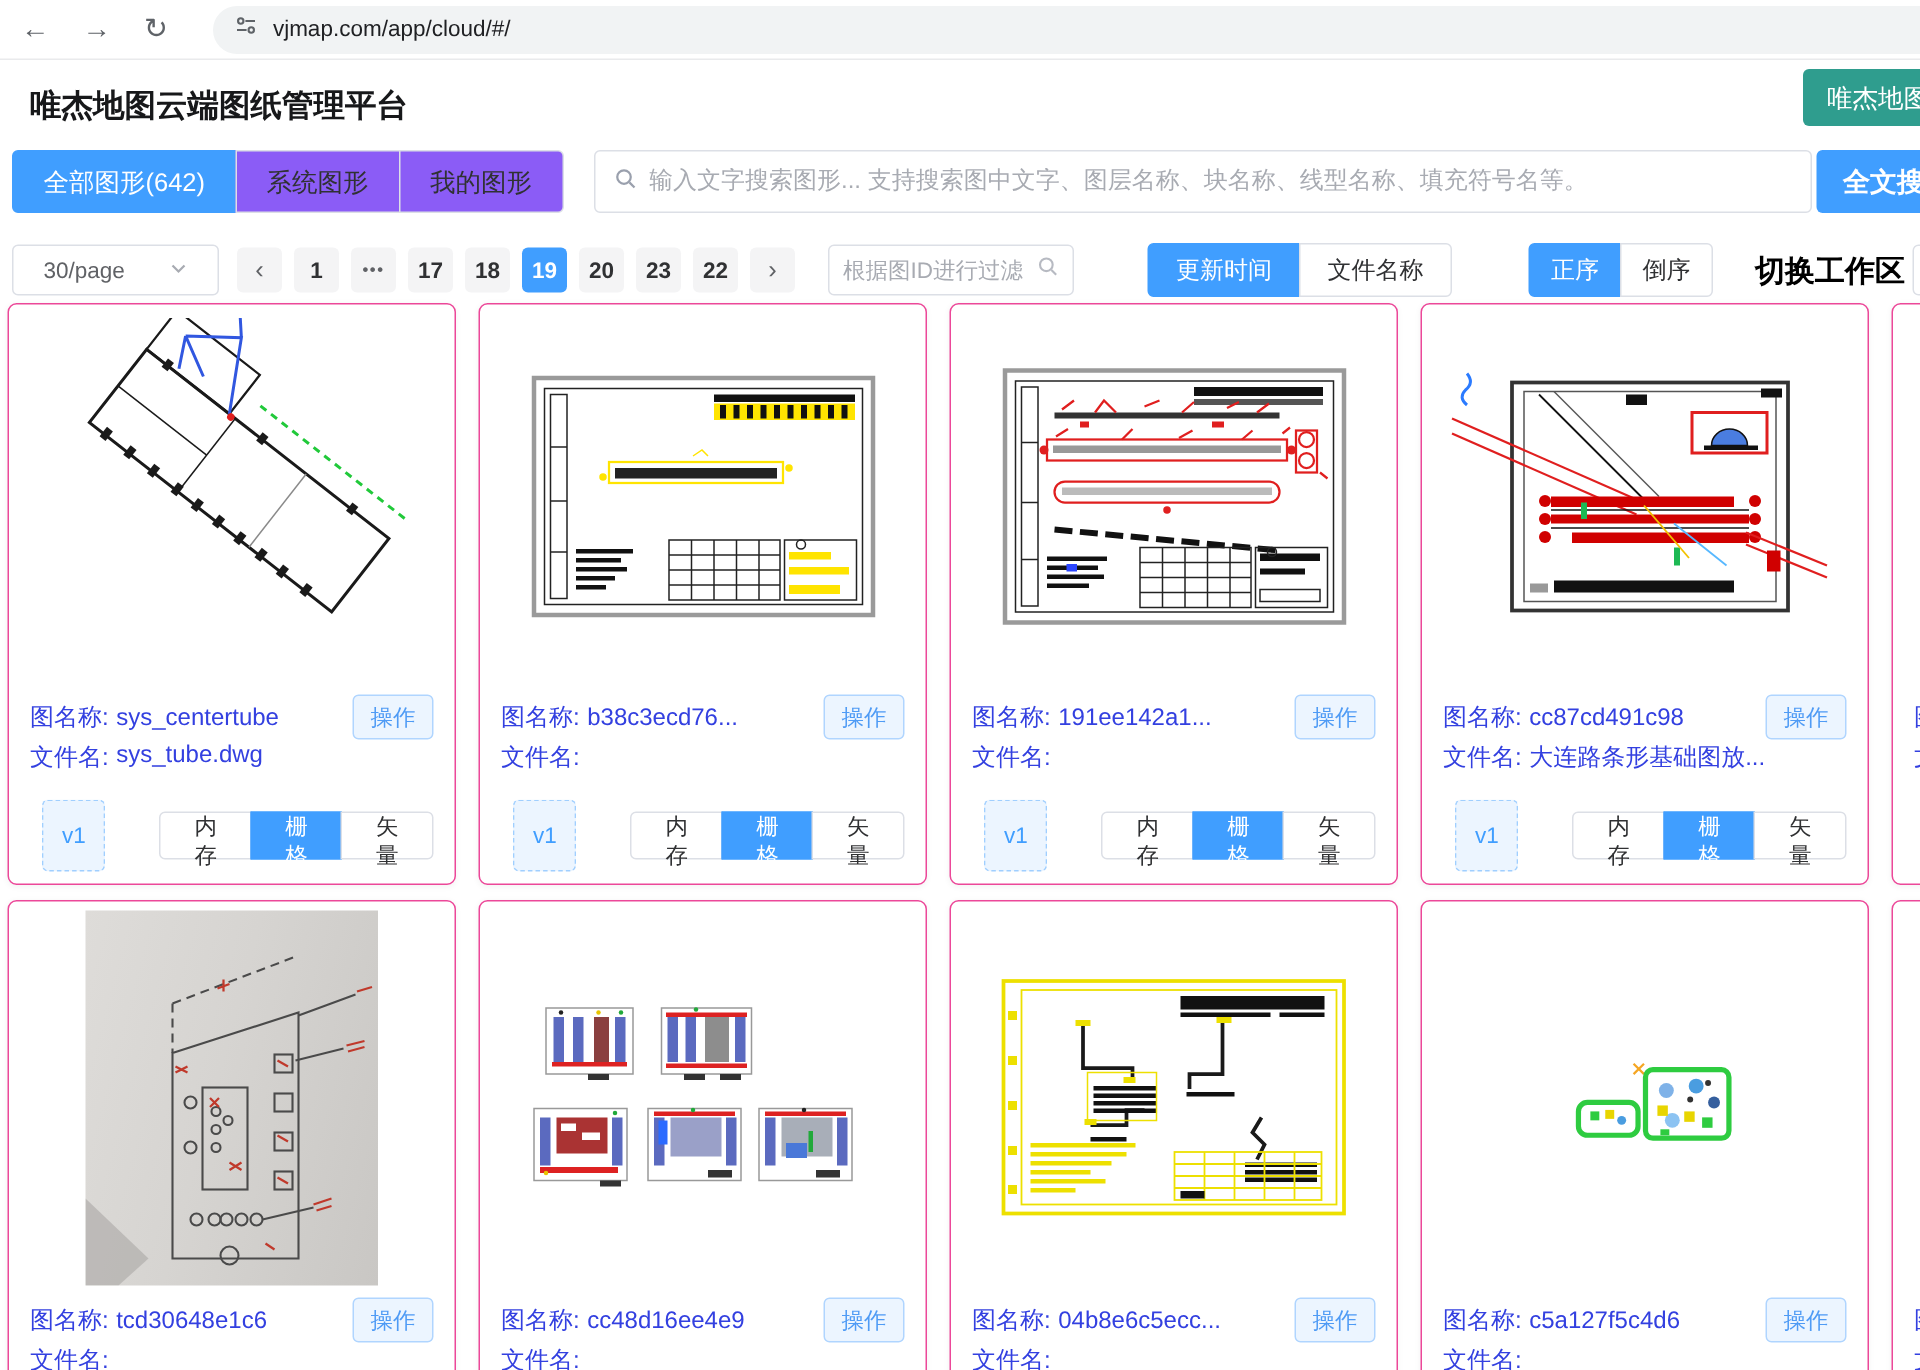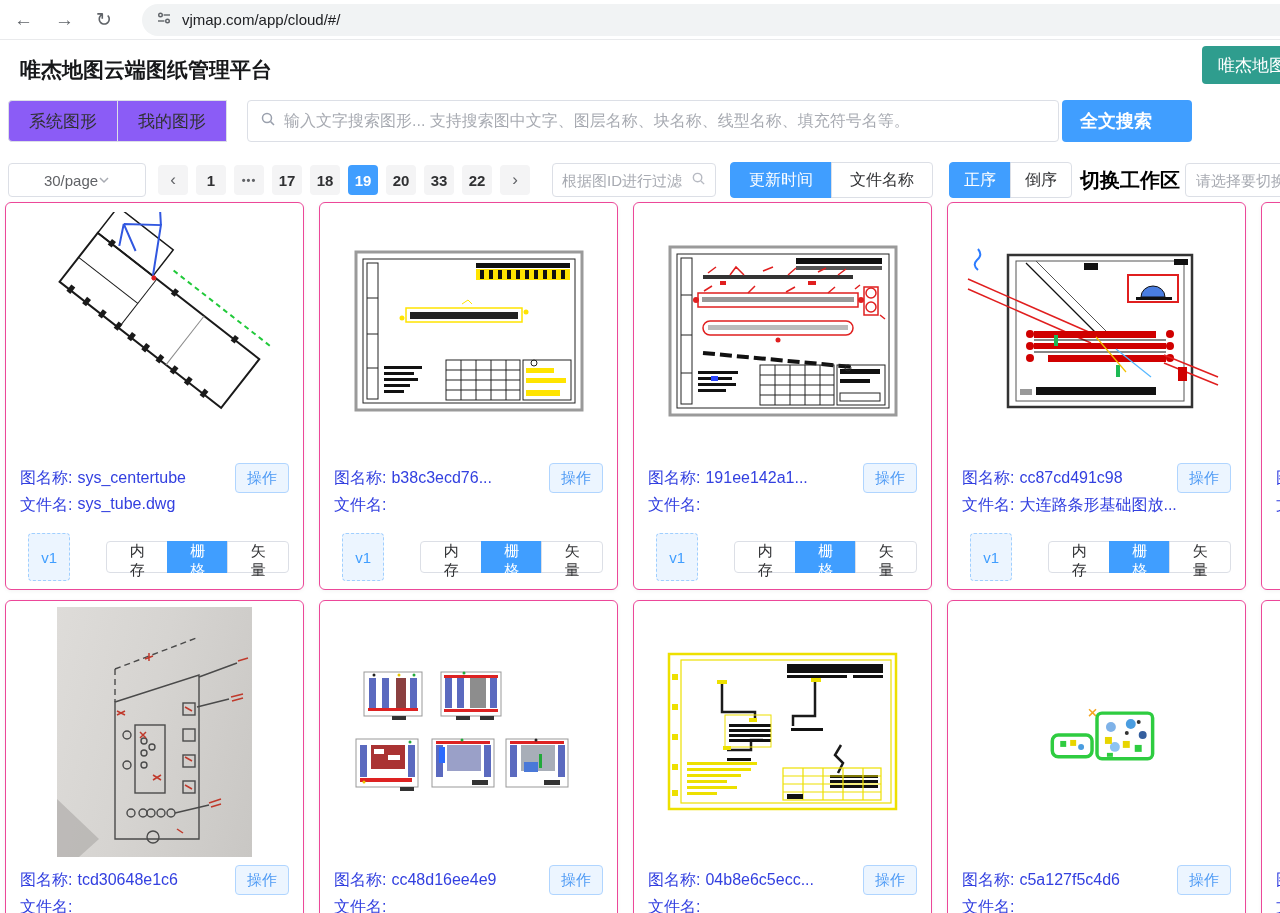--- a/index.html
+++ b/index.html
@@ -37,44 +37,44 @@
     font-family:inherit; background:transparent; }
   .search-box input::placeholder { color:#a8abb2; }
   .fulltext-btn { margin-left:3px; height:42px; width:130px; background:#409eff; color:#fff;
     font-size:18px; font-weight:700; border:none; border-radius:4px; cursor:pointer;
     flex-shrink:0; text-align:left; padding-left:18px; font-family:inherit; }
 
   
   .controls-row { position:absolute; top:162px; left:8px; width:1400px; height:36px;
     display:flex; align-items:center; }
   .page-size { width:138px; height:34px; border:1px solid #dcdfe6; border-radius:4px;
-    display:flex; align-items:center; justify-content:center; padding:0 20px;
+    display:flex; align-items:center; justify-content:space-between; padding:0 20px;
     font-size:15px; color:#606266; cursor:pointer; background:#fff; flex-shrink:0; }
   .pager { display:flex; align-items:center; gap:8px; margin-left:12px; flex-shrink:0; }
   .page-btn { min-width:30px; height:30px; padding:0 5px; border-radius:4px; background:#f4f4f5;
     color:#303133; font-size:15px; font-weight:600; display:flex; align-items:center;
     justify-content:center; cursor:pointer; border:none; font-family:inherit; }
   .page-btn.arrow { color:#606266; font-size:17px; font-weight:400; }
   .page-btn.active { background:#409eff; color:#fff; }
   .page-btn.dots { font-size:11px; letter-spacing:1px; color:#606266; }
   .filter-box { margin-left:22px; width:164px; height:34px; border:1px solid #dcdfe6;
     border-radius:4px; display:flex; align-items:center; padding:0 9px; gap:4px;
     background:#fff; flex-shrink:0; }
   .filter-box input { flex:1; width:100px; border:none; outline:none; font-size:15px;
     font-family:inherit; }
   .filter-box input::placeholder { color:#a8abb2; }
   .seg-group { display:flex; margin-left:14px; flex-shrink:0; }
   .seg-btn { height:36px; padding:0 18px; background:#fff; border:1px solid #dcdfe6;
     font-size:16px; color:#303133; margin-left:-1px; cursor:pointer; font-family:inherit; }
   .seg-btn:first-child { border-radius:4px 0 0 4px; margin-left:0; }
   .seg-btn:last-child { border-radius:0 4px 4px 0; }
-  .seg-btn.active { background:#409eff; border-color:#409eff; color:#fff; }
+  .seg-btn.active { background:#409eff; border-color:#409eff; color:#fff;margin-left:35px; }
   .order-group { margin-left:16px; }
   .order-group .seg-btn { padding:0 14px; }
-  .ws-label { margin-left:8px; font-size:20px; font-weight:700; color:#000; flex-shrink:0; }
+  .ws-label { margin-left:28px; font-size:20px; font-weight:700; color:#000; flex-shrink:0; }
   .ws-input { margin-left:5px; width:190px; height:34px; border:1px solid #dcdfe6;
     border-radius:4px; padding:0 10px; font-size:15px; font-family:inherit; outline:none;
     flex-shrink:0; }
   .ws-input::placeholder { color:#a8abb2; }
 
   
   .grid-row { position:absolute; left:5px; display:flex; gap:15px; }
   .row1 { top:202px; }
   .row2 { top:600px; }
   .card { width:299px; background:#fff; border:1px solid #ec4899; border-radius:6px;
@@ -123,20 +123,21 @@
     <span class="url-text">vjmap.com/app/cloud/#/</span>
   </div>
 </div>
 
 <div class="app-header">
   <div class="page-title">唯杰地图云端图纸管理平台</div>
   <button class="account-btn">唯杰地图</button>
 </div>
 
 <div class="toolbar">
+  <button class="tab active">全部图形(642)</button>
   <button class="tab">系统图形</button>
   <button class="tab">我的图形</button>
   <div class="search-box">
     <span>
       <svg width="16" height="16" viewBox="0 0 16 16">
           <circle cx="7" cy="7" r="4.5" fill="none" stroke="#9aa0ad" stroke-width="1.5"></circle>
           <line x1="10.6" y1="10.6" x2="14" y2="14" stroke="#9aa0ad" stroke-width="1.5"></line>
         </svg>
     </span>
     <input placeholder="输入文字搜索图形... 支持搜索图中文字、图层名称、块名称、线型名称、填充符号名等。" style="">
@@ -154,21 +155,21 @@
     </span>
   </div>
   <div class="pager">
     <button class="page-btn arrow">‹</button>
     <button class="page-btn">1</button>
     <button class="page-btn dots">•••</button>
     <button class="page-btn">17</button>
     <button class="page-btn">18</button>
     <button class="page-btn active">19</button>
     <button class="page-btn">20</button>
-    <button class="page-btn">33</button>
+    <button class="page-btn">23</button>
     <button class="page-btn">22</button>
     <button class="page-btn arrow">›</button>
   </div>
   <div class="filter-box">
     <input placeholder="根据图ID进行过滤" style="">
     <span>
       <svg width="15" height="15" viewBox="0 0 16 16">
           <circle cx="7" cy="7" r="4.5" fill="none" stroke="#b7bac2" stroke-width="1.5"></circle>
           <line x1="10.6" y1="10.6" x2="14" y2="14" stroke="#b7bac2" stroke-width="1.5"></line>
         </svg>

